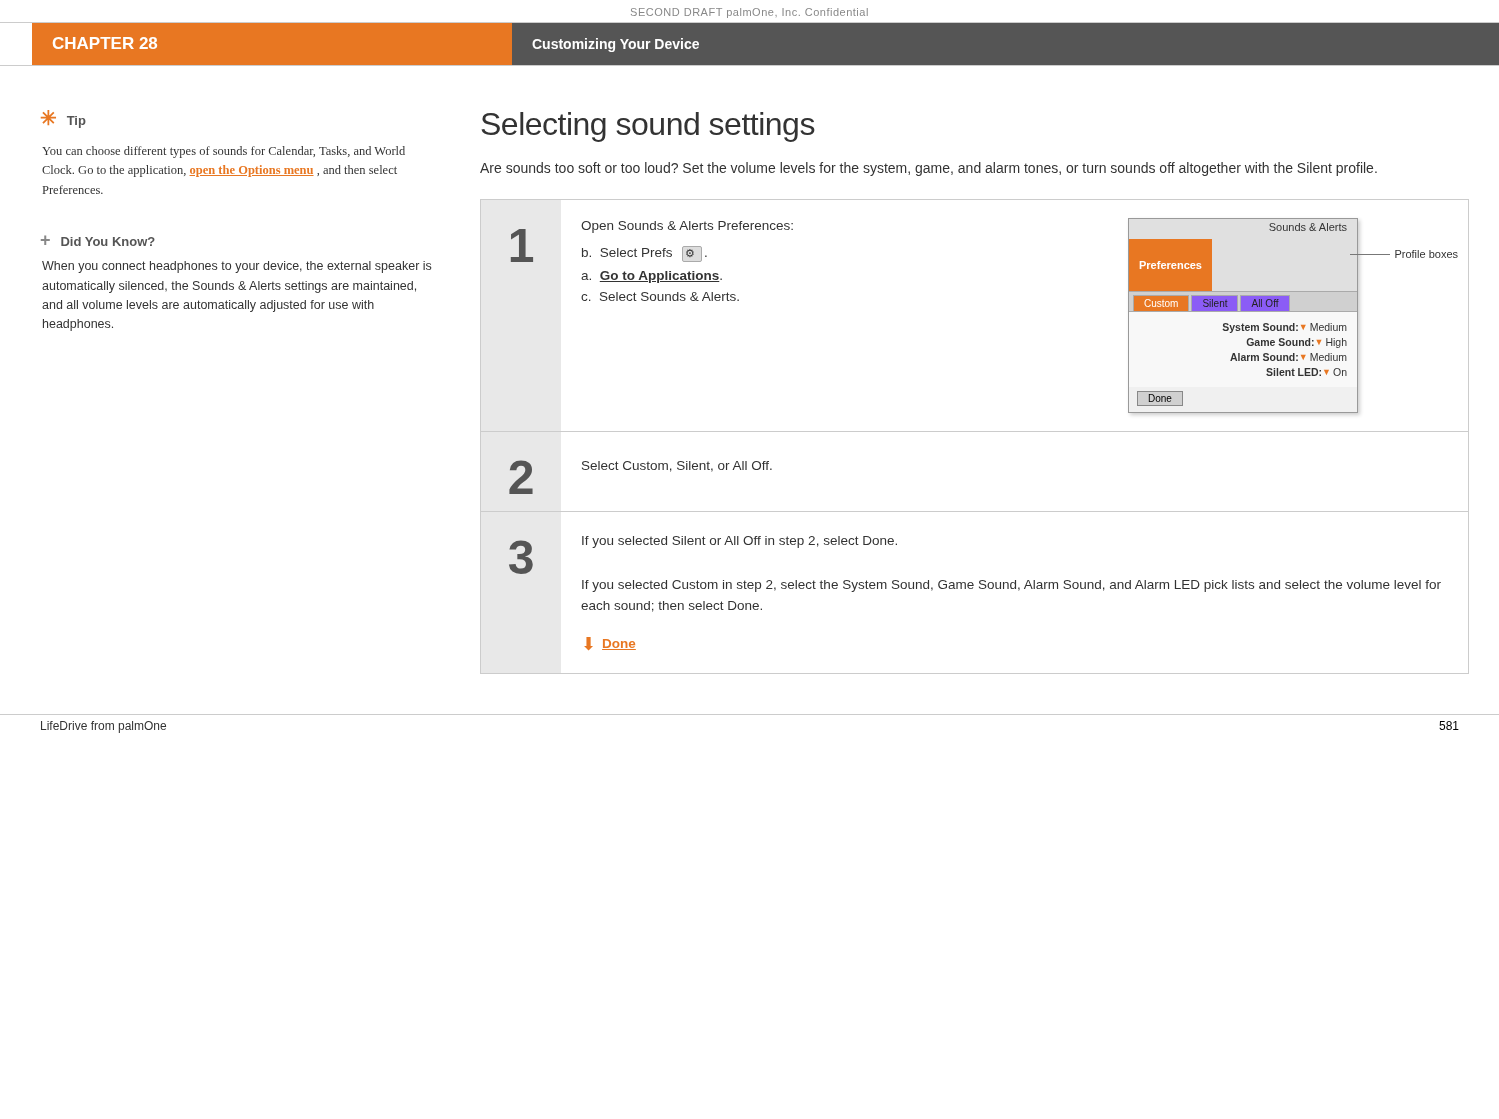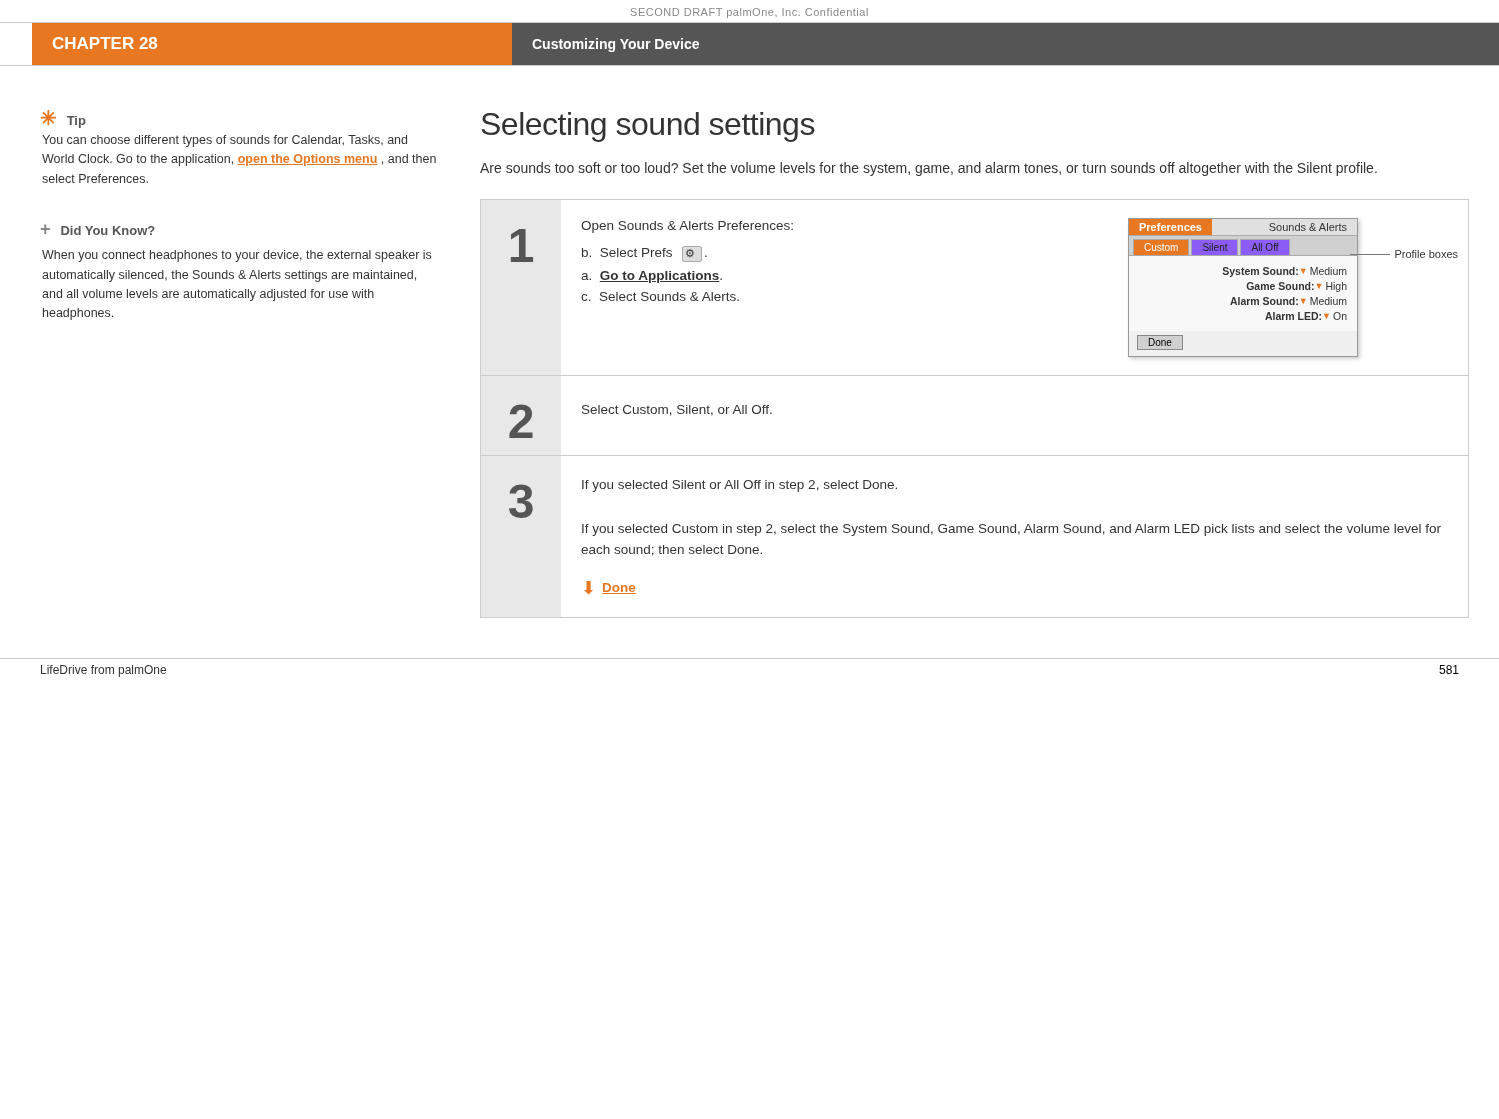--- a/index.html
+++ b/index.html
@@ -77,22 +77,23 @@
     .tip-label {
       font-weight: bold;
       font-size: 13px;
       color: #555;
       display: inline-block;
     }
     .tip-text {
       font-size: 12.5px;
       color: #333;
       line-height: 1.55;
-      margin-top: 1px;
+      margin-top: 12px;
       padding-left: 2px;
+      font-family: Liberation Serif, serif;
     }
     .tip-text a, .tip-link {
       color: #e87722;
       text-decoration: underline;
       font-weight: bold;
     }
 
     .did-you-know-block {
       margin-top: 10px;
     }
@@ -228,23 +229,24 @@
     }
     .prefs-titlebar {
       display: flex;
       justify-content: space-between;
       background: #e0e0e0;
       border-bottom: 1px solid #aaa;
     }
     .prefs-titlebar-left {
       background: #e87722;
       color: #fff;
-      padding: 2px 10px;
+      padding: 20px 10px;
       font-weight: bold;
       font-size: 11px;
+      margin-top: 20px;
     }
     .prefs-titlebar-right {
       padding: 2px 10px;
       font-size: 11px;
       color: #333;
     }
     .prefs-tabs {
       display: flex;
       background: #d0d0d0;
       border-bottom: 1px solid #aaa;
@@ -431,21 +433,21 @@
                     </span>
                   </div>
                   <div class="prefs-row">
                     <span class="prefs-label">Alarm Sound:</span>
                     <span class="prefs-value">
                       <span class="prefs-dropdown-arrow">▼</span>
                       <span>Medium</span>
                     </span>
                   </div>
                   <div class="prefs-row">
-                    <span class="prefs-label">Alarm LED:</span>
+                    <span class="prefs-label">Silent LED:</span>
                     <span class="prefs-value">
                       <span class="prefs-dropdown-arrow">▼</span>
                       <span>On</span>
                     </span>
                   </div>
                 </div>
                 <div class="prefs-done-bar">
                   <button class="prefs-done-btn">Done</button>
                 </div>
               </div>

